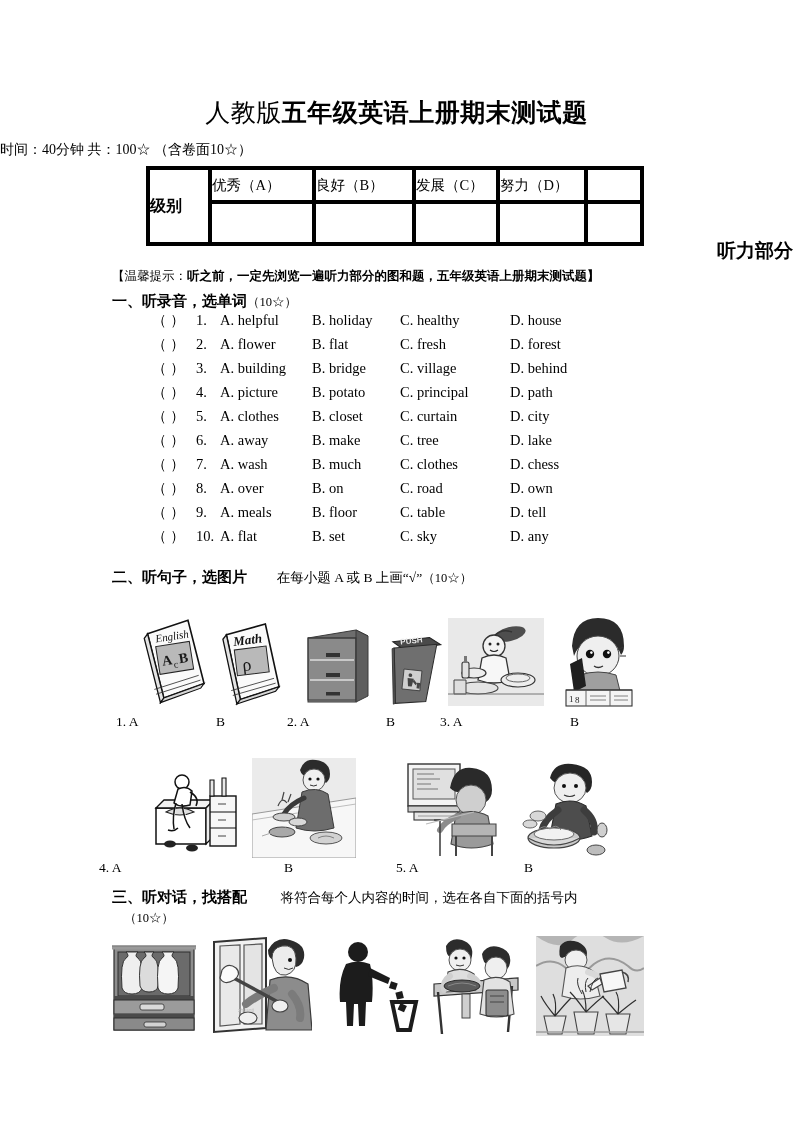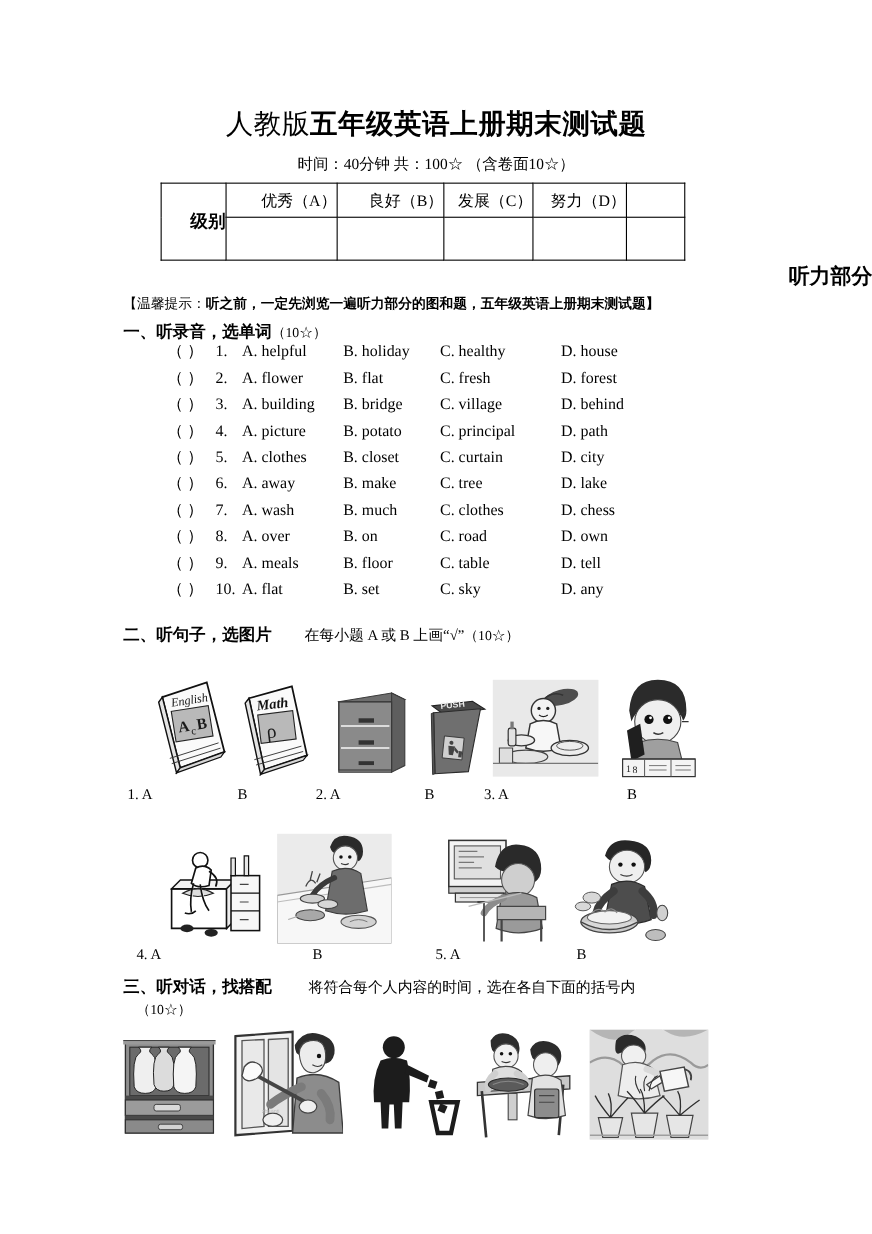--- a/index.html
+++ b/index.html
@@ -32,36 +32,36 @@
     font-weight: bold;
     letter-spacing: 0.5px;
   }
   .doc-title .t-light {
     font-weight: normal;
   }
   .doc-subtitle {
     position: absolute;
     left: 0; top: 141px;
     width: 793px;
-    text-align: center;
+    text-align: left;
     font-size: 14px;
   }
 
   
   .grade-table {
     position: absolute;
     left: 146px; top: 166px;
     width: 470px;
     border-collapse: collapse;
     table-layout: fixed;
   }
   .grade-table td {
-    border: 1px solid #000000;
+    border: 4px solid #000000;
     height: 26px;
-    text-align: right;
+    text-align: left;
     font-size: 14.5px;
     padding: 2px 0;
   }
   .grade-table td.level-head {
     width: 58px;
     font-size: 16px;
     font-weight: bold;
   }
   .grade-table td.c1 { width: 100px; }
   .grade-table td.c2 { width: 96px; }
@@ -431,21 +431,21 @@
         <g fill="#d8d8d8" stroke="#555" stroke-width="0.9">
           <ellipse cx="24" cy="58" rx="8" ry="5"></ellipse>
           <ellipse cx="16" cy="66" rx="7" ry="4"></ellipse>
         </g>
         <ellipse cx="82" cy="92" rx="9" ry="5" fill="#bdbdbd" stroke="#444" stroke-width="1"></ellipse>
         <ellipse cx="88" cy="72" rx="5" ry="7" fill="#d0d0d0" stroke="#444" stroke-width="1"></ellipse>
       </svg>
     </div>
   </div>
 
-  <div class="pic-label" style="left:124px; top:860px;">4.    A</div>
+  <div class="pic-label" style="left:99px; top:860px;">4.    A</div>
   <div class="pic-label" style="left:284px; top:860px;">B</div>
   <div class="pic-label" style="left:396px; top:860px;">5.    A</div>
   <div class="pic-label" style="left:524px; top:860px;">B</div>
 
   <div class="sec-head" id="sec3-head">
     <span>三、听对话，找搭配</span>&nbsp;&nbsp;<span class="sec-note">将符合每个人内容的时间，选在各自下面的括号内</span>
   </div>
   <div id="sec3-head-2">（10☆）</div>
 
   <div class="pic-row">

